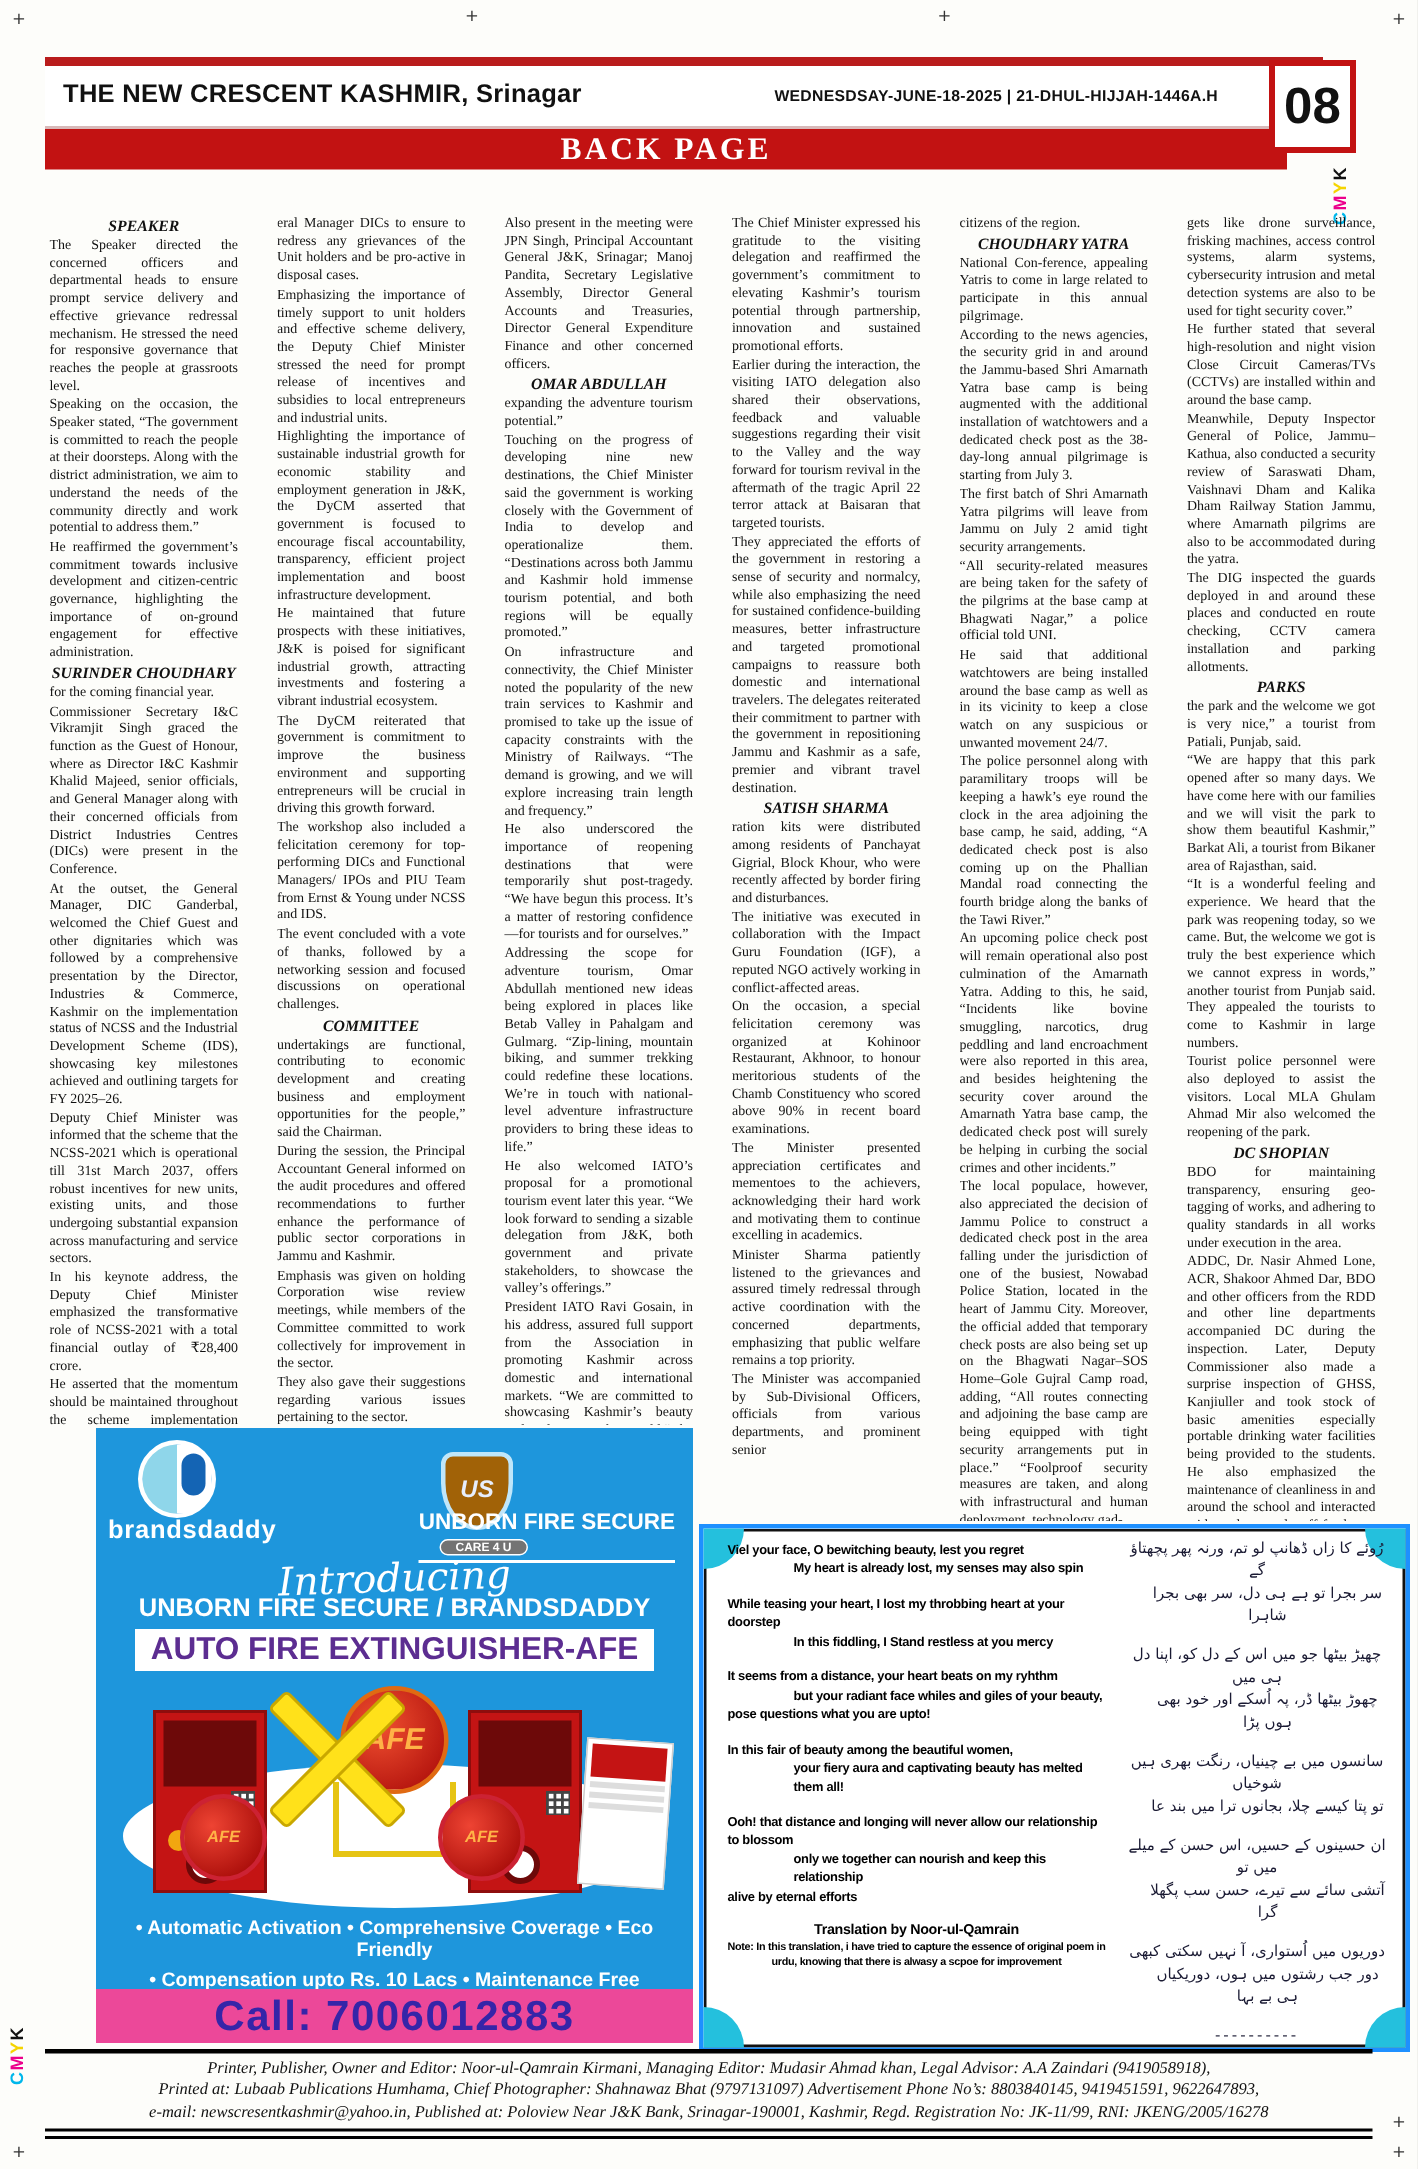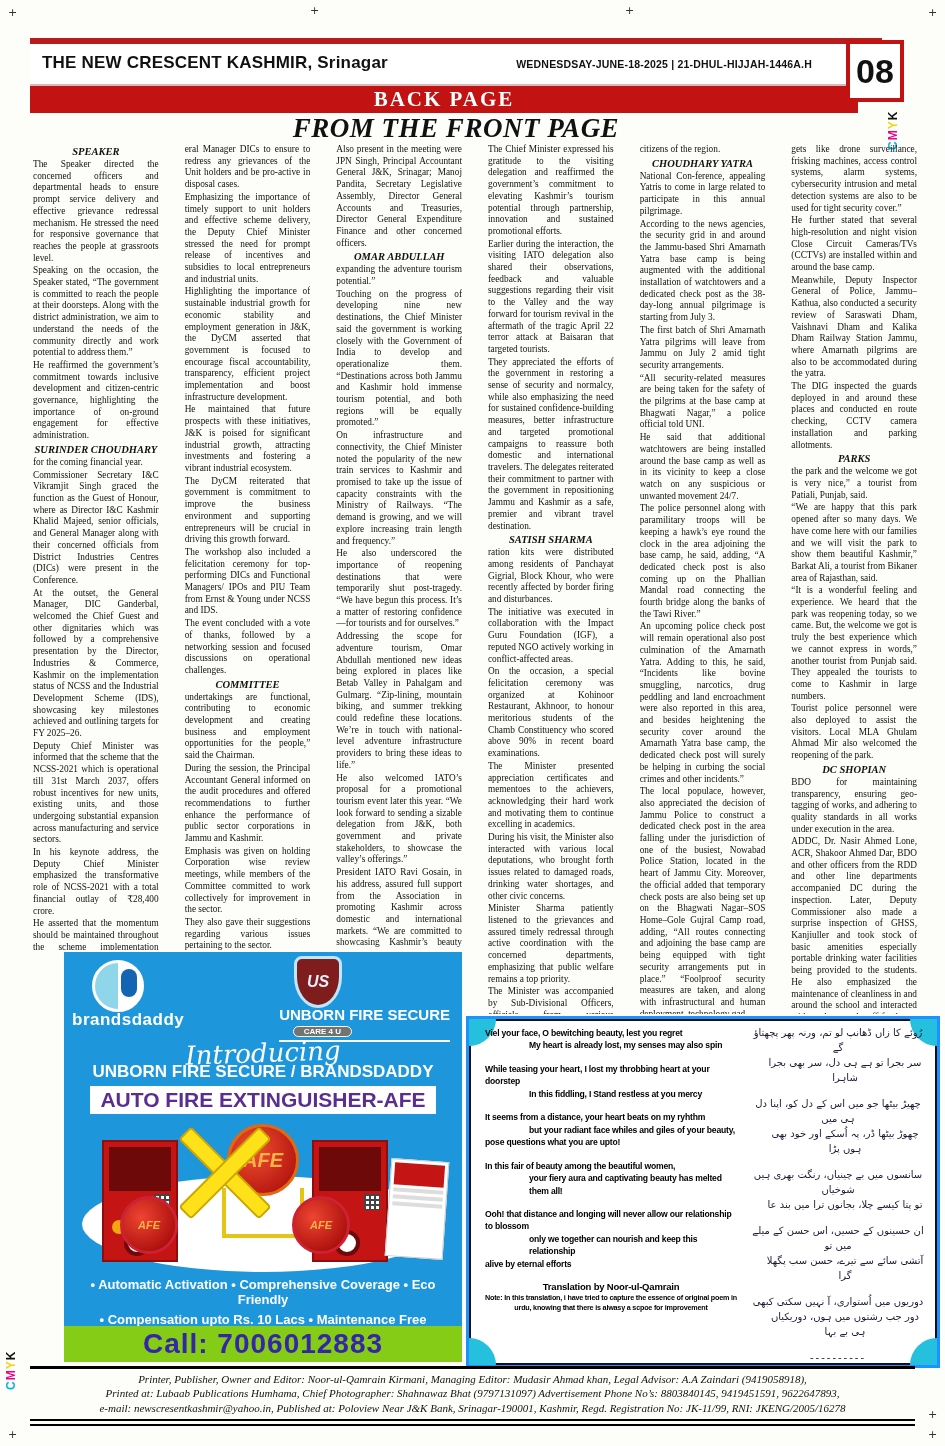--- a/index.html
+++ b/index.html
@@ -32,21 +32,21 @@
   .col p{margin:0 0 1px 0;}
   .col-heading{font:bold italic 10.5px "Liberation Serif",serif;text-align:center;margin:2px 0;}
   
   #ad{position:absolute;left:64px;top:952px;width:398px;height:410px;background:#1e96dc;
       font-family:"Liberation Sans",sans-serif;color:#fff;overflow:hidden;}
   #ad-logos{position:relative;height:84px;}
   #bd-logo{position:absolute;left:28px;top:8px;width:46px;height:46px;border-radius:50%;
     background:linear-gradient(90deg,#8fd6ea 50%,#fff 50%);border:3px solid #fff;}
   #bd-logo:after{content:"";position:absolute;right:4px;top:6px;width:16px;height:28px;background:#1464b4;border-radius:8px;}
   #bd-name{position:absolute;left:8px;top:58px;font:bold 17px "Liberation Sans",sans-serif;letter-spacing:.5px;}
-  #ufs-logo{position:absolute;right:120px;top:4px;width:42px;height:46px;background:#7f1d1d;
+  #ufs-logo{position:absolute;right:120px;top:16px;width:42px;height:46px;background:#a16207;
     border:3px solid #bfe6fa;border-radius:8px 8px 50% 50%/8px 8px 60% 60%;
     display:flex;align-items:center;justify-content:center;font:bold italic 16px "Liberation Sans",sans-serif;color:#e7eefc;}
   #ufs-name{position:absolute;right:12px;top:54px;font:bold 15px "Liberation Sans",sans-serif;border-bottom:2px solid #fff;padding-bottom:17px;}
   #ufs-care{position:absolute;right:110px;top:74px;font:bold 8px "Liberation Sans",sans-serif;
     border:1.5px solid #fff;border-radius:9px;padding:0 10px;background:#737373;}
   #ad-script{text-align:center;font:italic 26px "DejaVu Serif",serif;margin-top:2px;transform:rotate(-2deg);}
   #ad-intro{text-align:center;font:bold 17px "Liberation Sans",sans-serif;margin-top:-6px;}
   #ad-title-wrap{text-align:center;margin-top:4px;}
   #ad-title{display:inline-block;background:#fff;color:#5c2d91;font:bold 21px "Liberation Sans",sans-serif;padding:2px 10px;}
   
@@ -67,21 +67,21 @@
   .crossbar{position:absolute;left:92px;top:42px;width:110px;height:14px;background:#ffe11a;border:2px solid #c9a700;border-radius:4px;}
   #cross1{transform:rotate(45deg);} #cross2{transform:rotate(-45deg);}
   .hangball{position:absolute;width:52px;height:52px;border-radius:50%;background:radial-gradient(circle at 35% 35%,#e43,#900);
     border:3px solid #c23;bottom:18px;display:flex;align-items:center;justify-content:center;
     font:bold italic 11px "Liberation Sans",sans-serif;color:#ffb347;}
   #hb1{left:44px;} #hb2{left:216px;}
   #flyer{position:absolute;right:4px;bottom:14px;width:56px;height:96px;background:#fff;border:1px solid #ccc;transform:rotate(4deg);}
   #flyer .bar{height:22px;background:#c41414;margin:3px;}
   #flyer .ln{height:4px;background:#e4a; margin:3px;background:#ddd;}
   #ad-feat1,#ad-feat2{text-align:center;font:bold 13px "Liberation Sans",sans-serif;margin-top:5px;}
-  #ad-call{position:absolute;left:0;right:0;bottom:0;height:36px;background:#84cc16;text-align:center;
+  #ad-call{position:absolute;left:0;right:0;bottom:0;height:36px;background:#ec4899;text-align:center;
     font:bold 28px "Liberation Sans",sans-serif;color:#3525a8;letter-spacing:1px;line-height:36px;}
   
   #poem{position:absolute;left:466px;top:1016px;width:468px;height:346px;background:#fff;
     border:3px solid #1e90ff;box-shadow:0 0 0 2px #111 inset;overflow:hidden;}
   .corner{position:absolute;width:54px;height:54px;background:#24c0dd;border-radius:50%;z-index:0;}
   #c-tl{left:-27px;top:-27px;} #c-bl{left:-27px;bottom:-27px;} #c-tr{right:-27px;top:-27px;} #c-br{right:-27px;bottom:-27px;}
   #poem-en{position:absolute;left:16px;top:8px;width:252px;z-index:1;
     font:bold 8.6px "Liberation Sans",sans-serif;letter-spacing:-.2px;line-height:1.45;color:#000;}
   .stanza{margin-bottom:11px;}
   .pl-ind{margin-left:44px;}
@@ -109,21 +109,20 @@
   <div class="regmark" style="left:8px;top:1428px">+</div>
   <div class="regmark" style="left:928px;top:1428px">+</div>
   <div class="regmark" style="left:928px;top:1408px">+</div>
 
   <div id="masthead-box">
     <div id="masthead">THE NEW CRESCENT KASHMIR, Srinagar</div>
     <div id="dateline">WEDNESDSAY-JUNE-18-2025 | 21-DHUL-HIJJAH-1446A.H</div>
   </div>
   <div id="pagenum-box">08</div>
   <div id="section-banner">BACK PAGE</div>
-  <div id="page-heading">FROM THE FRONT PAGE</div>
 
   <div id="cmyk-right" class="cmyk">
     <span>C</span><span>M</span><span>Y</span><span>K</span>
   </div>
   <div id="cmyk-left" class="cmyk">
     <span>C</span><span>M</span><span>Y</span><span>K</span>
   </div>
 
   <div id="columns">
       <div class="col">
@@ -166,21 +165,20 @@
       </div>
       <div class="col tall">
         <p class="col-para">The Chief Minister expressed his gratitude to the visiting delegation and reaffirmed the government’s commitment to elevating Kashmir’s tourism potential through partnership, innovation and sustained promotional efforts.</p>
         <p class="col-para">Earlier during the interaction, the visiting IATO delegation also shared their observations, feedback and valuable suggestions regarding their visit to the Valley and the way forward for tourism revival in the aftermath of the tragic April 22 terror attack at Baisaran that targeted tourists.</p>
         <p class="col-para">They appreciated the efforts of the government in restoring a sense of security and normalcy, while also emphasizing the need for sustained confidence-building measures, better infrastructure and targeted promotional campaigns to reassure both domestic and international travelers. The delegates reiterated their commitment to partner with the government in repositioning Jammu and Kashmir as a safe, premier and vibrant travel destination.</p>
         <div class="col-heading">SATISH SHARMA</div>
         <p class="col-para">ration kits were distributed among residents of Panchayat Gigrial, Block Khour, who were recently affected by border firing and disturbances.</p>
         <p class="col-para">The initiative was executed in collaboration with the Impact Guru Foundation (IGF), a reputed NGO actively working in conflict-affected areas.</p>
         <p class="col-para">On the occasion, a special felicitation ceremony was organized at Kohinoor Restaurant, Akhnoor, to honour meritorious students of the Chamb Constituency who scored above 90% in recent board examinations.</p>
         <p class="col-para">The Minister presented appreciation certificates and mementoes to the achievers, acknowledging their hard work and motivating them to continue excelling in academics.</p>
-        <p class="col-para">During his visit, the Minister also interacted with various local deputations, who brought forth issues related to damaged roads, drinking water shortages, and other civic concerns.</p>
         <p class="col-para">Minister Sharma patiently listened to the grievances and assured timely redressal through active coordination with the concerned departments, emphasizing that public welfare remains a top priority.</p>
         <p class="col-para">The Minister was accompanied by Sub-Divisional Officers, officials from various departments, and prominent senior</p>
       </div>
       <div class="col tall">
         <p class="col-para">citizens of the region.</p>
         <div class="col-heading">CHOUDHARY YATRA</div>
         <p class="col-para">National Con-ference, appealing Yatris to come in large related to participate in this annual pilgrimage.</p>
         <p class="col-para">According to the news agencies, the security grid in and around the Jammu-based Shri Amarnath Yatra base camp is being augmented with the additional installation of watchtowers and a dedicated check post as the 38-day-long annual pilgrimage is starting from July 3.</p>
         <p class="col-para">The first batch of Shri Amarnath Yatra pilgrims will leave from Jammu on July 2 amid tight security arrangements.</p>
         <p class="col-para">“All security-related measures are being taken for the safety of the pilgrims at the base camp at Bhagwati Nagar,” a police official told UNI.</p>

